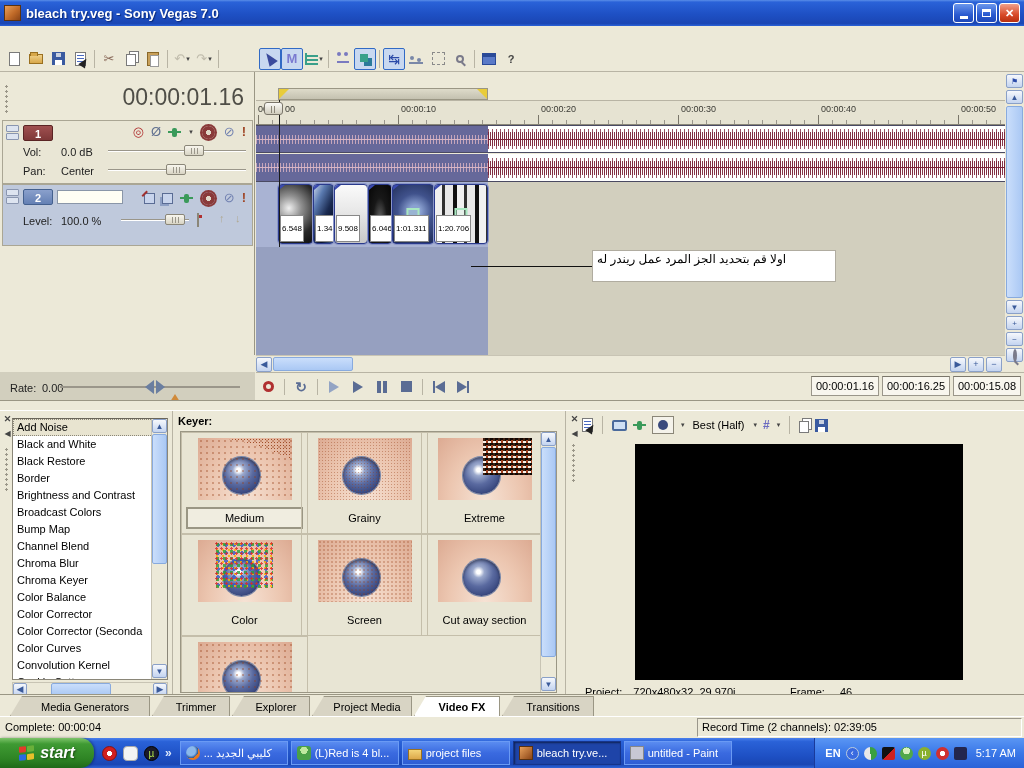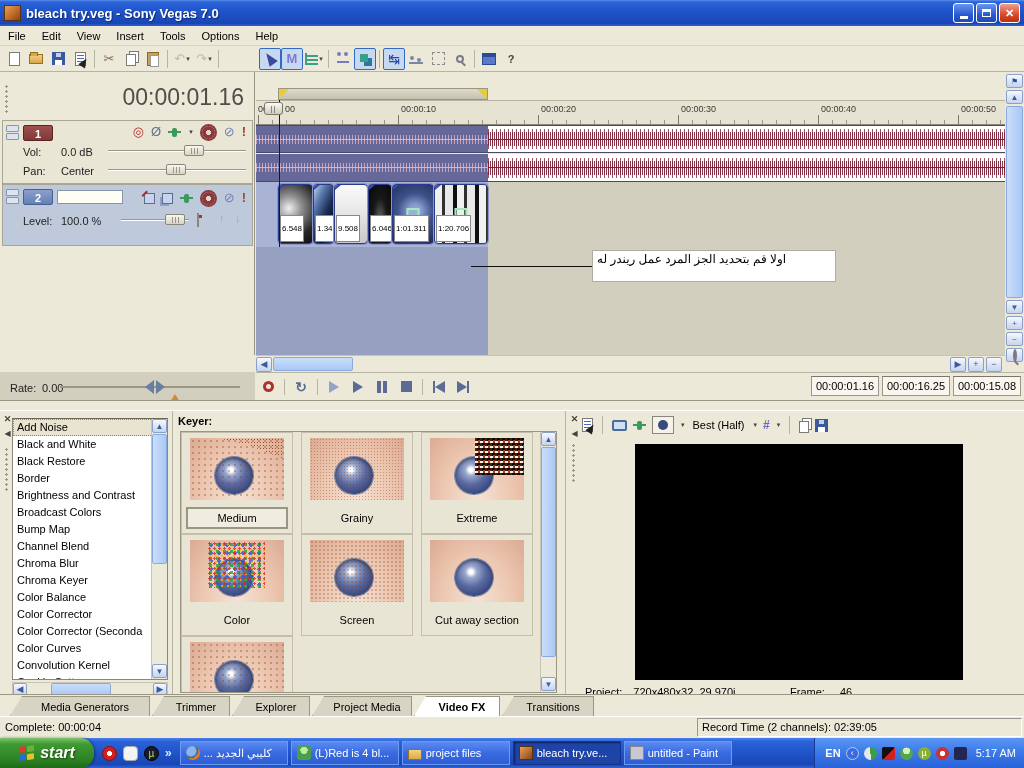--- a/index.html
+++ b/index.html
@@ -166,21 +166,21 @@
   .vline { position:absolute; top:0; width:1px; height:284px; background:#b8b4a4; }
 
   .fxlist { position:absolute; left:12px; top:7px; width:156px; height:262px; background:#fff; border:1px solid #8a8678; border-top-color:#6a665a; overflow:hidden; }
   .fxitem { height:17px; line-height:17px; padding-left:4px; white-space:nowrap; overflow:hidden; font-size:11px; }
   .fxitem.sel { background:#e8e4d0; outline:1px dotted #8a8678; outline-offset:-1px; }
   .fxvscroll { position:absolute; right:0; top:0; width:16px; height:100%; background:#ece9d8; border-left:1px solid #c8c4b4; }
   .fxhscroll { position:absolute; left:12px; top:271px; width:156px; height:15px; background:#ece9d8; border:1px solid #c8c4b4; }
 
   .presetlabel { position:absolute; left:178px; top:4px; font-weight:bold; font-size:11px; }
   .presetgrid { position:absolute; left:180px; top:20px; width:377px; height:262px; background:#e8e5d4; border:1px solid #9a9684; overflow:hidden; }
-  .pcell { position:absolute; width:112px; height:102px; border:1px solid #c4beaa; }
+  .pcell { position:absolute; width:127px; height:102px; border:1px solid #c4beaa; }
   .eye { position:relative; width:94px; height:62px; margin:5px auto 0; background:radial-gradient(ellipse at 50% 100%,#f6e2d4 0%,#ecc6b0 55%,#dcaa92 100%); overflow:hidden; }
   .eye .brow { position:absolute; left:-4%; top:-36%; width:108%; height:80%; border-radius:50%; border-top:7px solid #b0764a; transform:rotate(4deg); }
   .eye .iris { position:absolute; left:27%; top:30%; width:40%; height:60%; border-radius:50%;
     background:radial-gradient(circle at 42% 35%,#ffffff 0 6%,#9aa8cc 18%,#5a6aa0 45%,#38477e 75%,#232e58 100%);
     box-shadow:0 0 0 1px #7888aa, inset 0 2px 3px rgba(0,0,0,.35); }
   .noise { position:absolute; inset:0; }
   .nz-med { background-image:radial-gradient(circle,rgba(150,60,20,.85) 34%,transparent 35%); background-size:3px 3px; clip-path:polygon(28% 0,100% 0,100% 34%,60% 10%); }
   .nz-med2 { background-image:radial-gradient(circle,rgba(150,60,20,.35) 28%,transparent 29%); background-size:6px 6px; }
   .nz-grain { background-image:radial-gradient(circle,rgba(150,60,20,.4) 30%,transparent 31%); background-size:3px 3px; }
   .nz-extreme { left:auto; width:52%; height:60%; background:repeating-conic-gradient(#100804 0% 25%,#a04020 25% 50%,#f8f0e8 50% 75%,#402010 75% 100%); background-size:5px 5px; right:0; }
@@ -258,29 +258,20 @@
         </div>
       <div class="wbtn">
           <span class="glyph-rest"></span>
         </div>
       <div class="wbtn close">
           <span>✕</span>
         </div>
     </div>
   </div>
 
-  <div class="menubar">
-    <span class="menuitem">File</span>
-    <span class="menuitem">Edit</span>
-    <span class="menuitem">View</span>
-    <span class="menuitem">Insert</span>
-    <span class="menuitem">Tools</span>
-    <span class="menuitem">Options</span>
-    <span class="menuitem">Help</span>
-  </div>
 
   <div class="toolbar">
     <div class="tb">
         <span class="ic-page"></span>
       </div>
     <div class="tb">
         <span class="ic-folder"></span>
       </div>
     <div class="tb">
         <span class="ic-floppy"></span>

